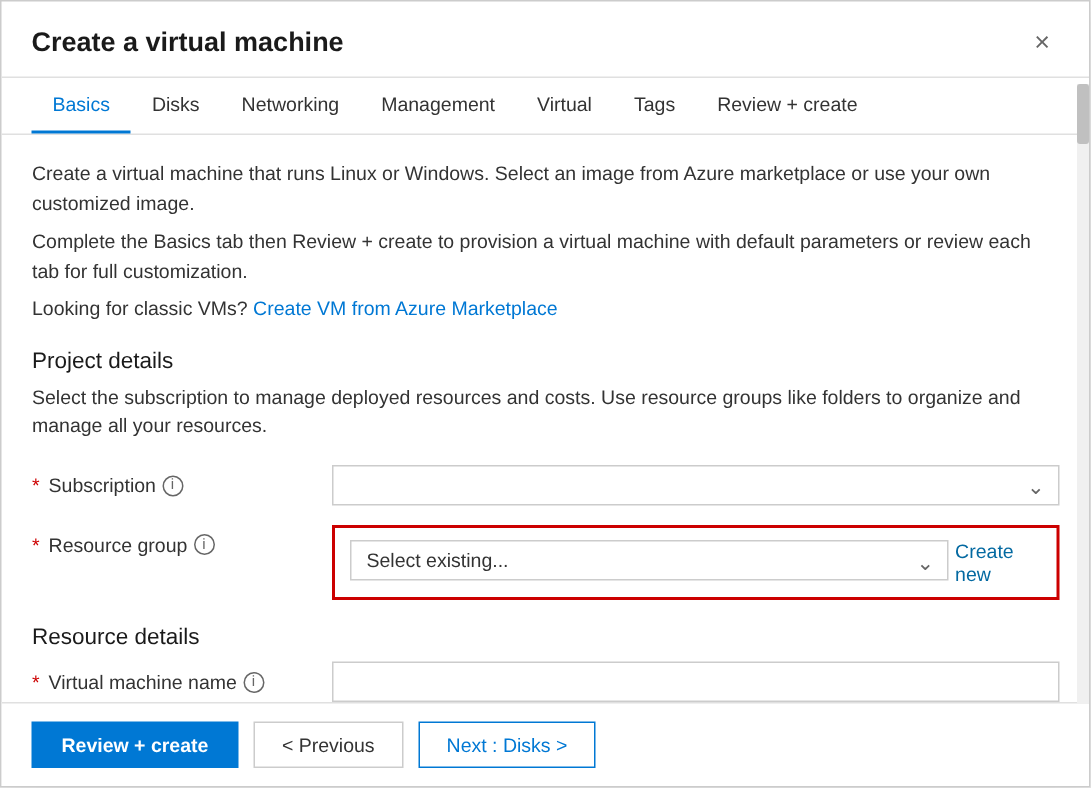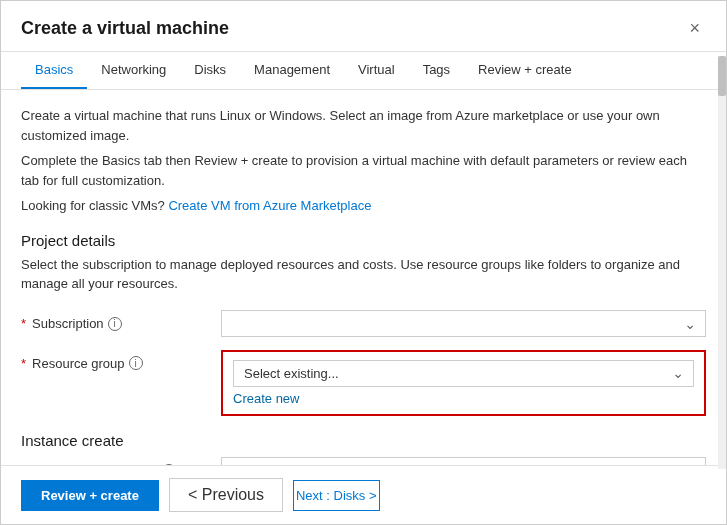--- a/index.html
+++ b/index.html
@@ -165,21 +165,21 @@
     }
 
     .resource-group-section {
       border: 2px solid #c00;
       padding: 8px 10px;
       margin-left: 0;
     }
 
     .resource-group-inner {
       display: flex;
-      flex-direction: column;
+      flex-direction: row;
       gap: 4px;
     }
 
     .create-new-link {
       color: #0369a1;
       text-decoration: none;
       font-size: 13px;
       cursor: pointer;
       margin-left: 0;
       display: inline-block;
@@ -211,29 +211,29 @@
       font-weight: 600;
       cursor: pointer;
       min-width: 120px;
     }
 
     .btn-secondary {
       background: #fff;
       color: #333;
       border: 1px solid #ccc;
       padding: 7px 18px;
-      font-size: 16px;
+      font-size: 13px;
       cursor: pointer;
     }
 
     .btn-next {
       background: #fff;
       color: #0078d4;
       border: 1px solid #0078d4;
-      padding: 7px 2px;
+      padding: 7px 18px;
       font-size: 13px;
       cursor: pointer;
     }
 
     .scrollbar-track {
       position: absolute;
       right: 0;
       top: 55px;
       bottom: 55px;
       width: 8px;
@@ -271,22 +271,22 @@
 
 <div class="dialog">
 
   <div class="dialog-header">
     <span class="dialog-title">Create a virtual machine</span>
     <button class="close-btn">×</button>
   </div>
 
   <div class="tabs-bar">
     <div class="tab active">Basics</div>
+    <div class="tab">Disks</div>
     <div class="tab">Networking</div>
-    <div class="tab">Disks</div>
     <div class="tab">Management</div>
     <div class="tab">Virtual</div>
     <div class="tab">Tags</div>
     <div class="tab">Review + create</div>
   </div>
 
   <div class="content-area">
 
     <p class="description-text">Create a virtual machine that runs Linux or Windows. Select an image from Azure marketplace or use your own customized image.</p>
     <p class="description-text">Complete the Basics tab then Review + create to provision a virtual machine with default parameters or review each tab for full customization.</p>
@@ -321,21 +321,21 @@
           <div class="resource-group-inner">
             <div class="select-wrapper">
               <select><option value="">Select existing...</option></select>
             </div>
             <a class="create-new-link">Create new</a>
           </div>
         </div>
       </div>
     </div>
 
-    <div class="section-title">Instance create</div>
+    <div class="section-title">Resource details</div>
 
     <div class="form-row">
       <div class="form-label">
         <span class="required-star">*</span>
         <span>Virtual machine name</span>
         <span class="info-icon">i</span>
       </div>
       <div class="form-control-wrapper">
         <input type="text" class="text-input" style="">
       </div>

